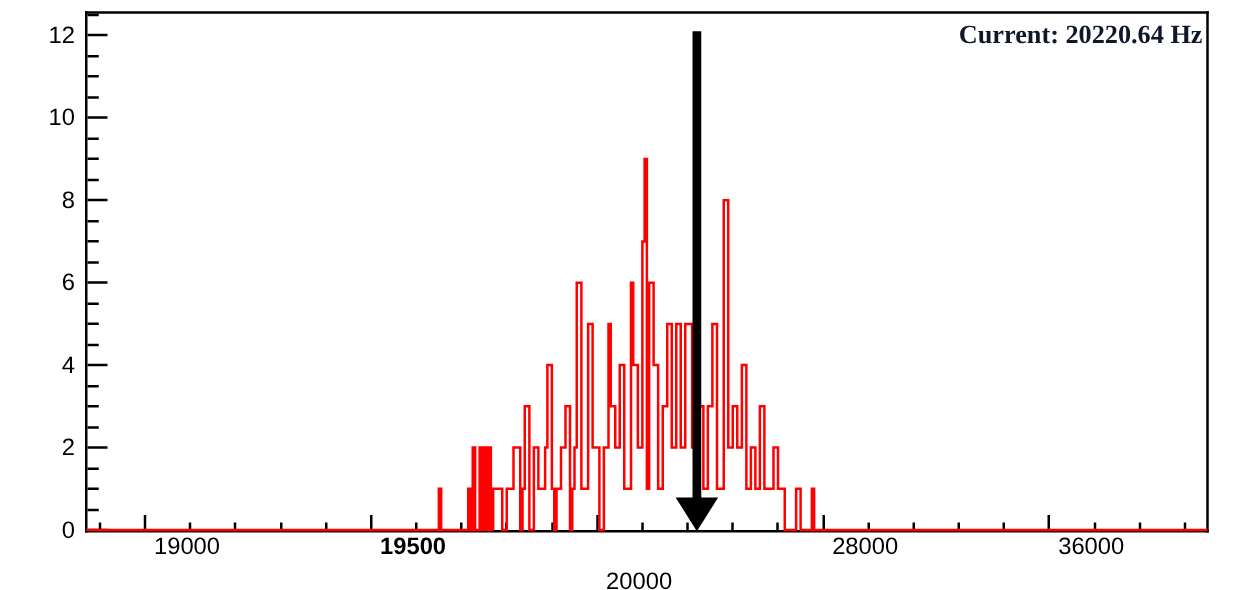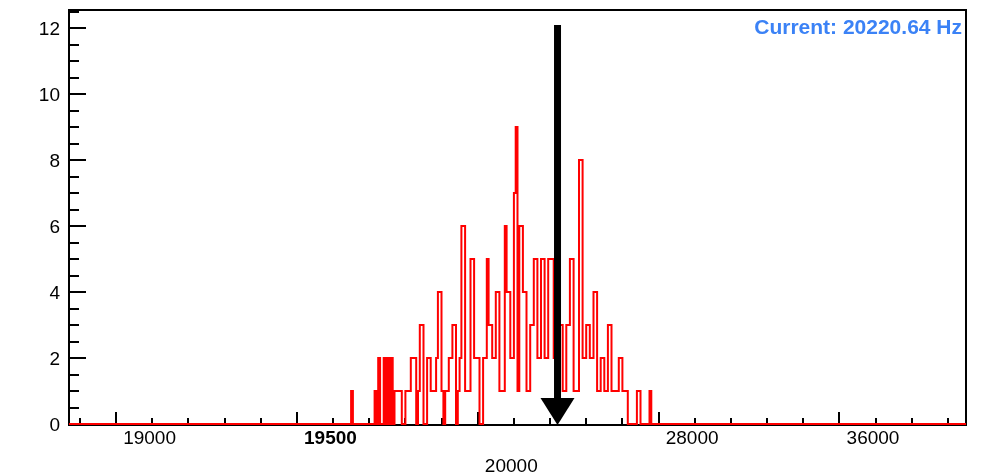--- a/index.html
+++ b/index.html
@@ -23,21 +23,21 @@
   .xtick.minor{top:418px;height:6px;}
   .xlabel{position:absolute;font-size:19px;color:#000;text-align:right;
           width:120px;line-height:1;top:428px;}
 
   #xaxis-title{position:absolute;top:447px;left:0;width:996px;text-align:center;
                font-size:17px;color:#000;}
   
   #xaxis-title{text-align:left;left:474px;width:200px;}
 
   #current-label{position:absolute;right:34px;top:15px;font-size:21px;
-                 font-weight:bold;color:#3b82f6;white-space:nowrap;}
+                 font-weight:bold;color:#0f172a;white-space:nowrap;font-family:Liberation Serif, serif;}
 
   
   #hist{position:absolute;left:0;top:0;width:996px;height:472px;}
 
   
   #marker{position:absolute;left:0;top:0;width:996px;height:472px;
           pointer-events:none;}
 </style>
 </head>
 <body>

